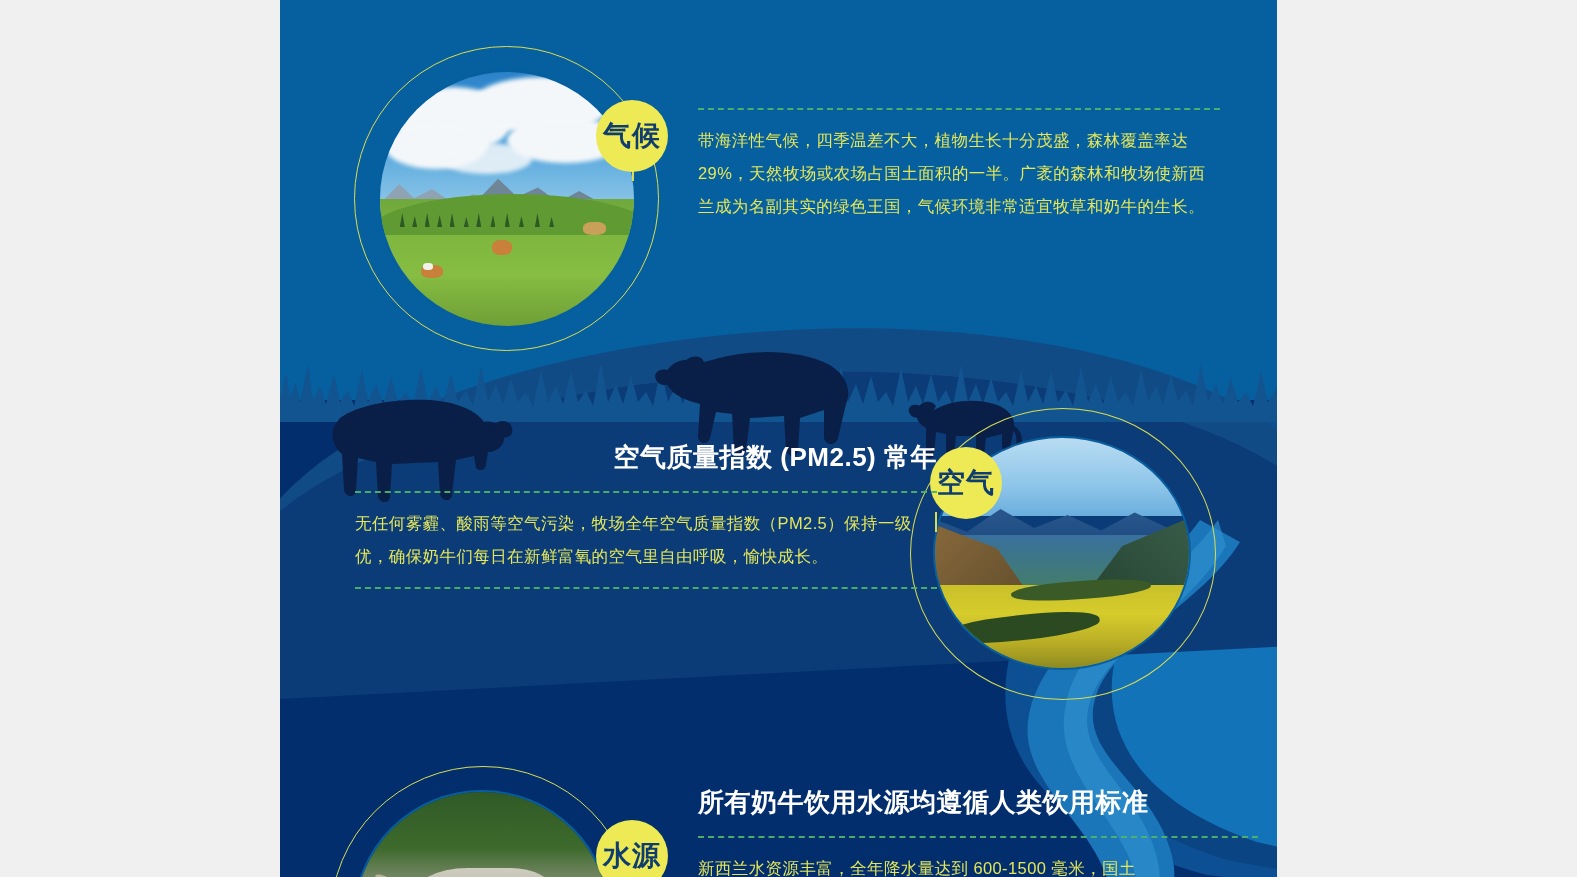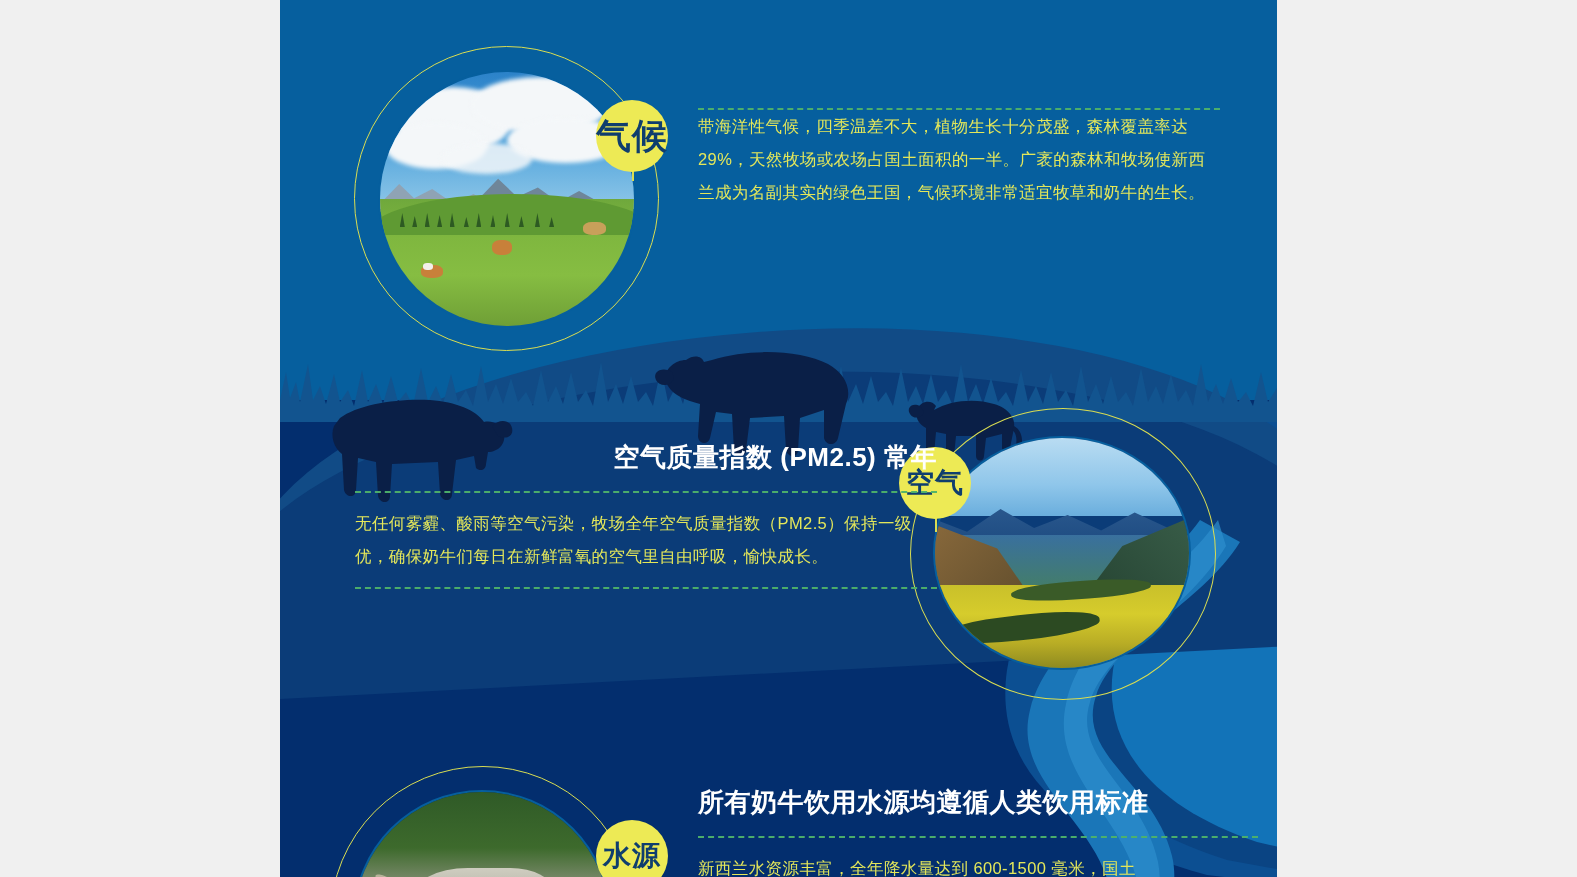--- a/index.html
+++ b/index.html
@@ -110,22 +110,22 @@
         background:#b8b39a;border-radius:50%;transform:rotate(32deg);}
 
   
   .badge{
     position:absolute;border-radius:50%;
     background:#edea55;
     display:flex;align-items:center;justify-content:center;
     color:#0f3e6e;font-weight:700;letter-spacing:1px;
     font-family:"Liberation Sans","DejaVu Sans",sans-serif;
   }
-  .b1{left:316px;top:100px;width:72px;height:72px;font-size:35px;}
-  .b2{left:619px;top:447px;width:72px;height:72px;font-size:28px;}
+  .b1{left:316px;top:100px;width:72px;height:72px;font-size:28px;}
+  .b2{left:650px;top:447px;width:72px;height:72px;font-size:28px;}
   .b3{left:316px;top:820px;width:72px;height:72px;font-size:28px;}
   .stem{position:absolute;width:2px;background:#d9dd52;}
 
   
   .block{position:absolute;}
   .headline{
     color:#ffffff;font-weight:700;font-size:26px;line-height:1.34;
     letter-spacing:.5px;
   }
   .headline.right{text-align:right;}
@@ -240,21 +240,21 @@
       <div class="rock3"></div>
       <div class="rockface"></div>
       <div class="path3"></div>
 
     </div>
 
     <div class="badge b3">水源</div>
 
     <div class="block t1">
       <div class="dash"></div>
-      <div class="body" style="margin-top:0">带海洋性气候，四季温差不大，植物生长十分茂盛，森林覆盖率达 29%，天然牧场或农场占国土面积的一半。广袤的森林和牧场使新西兰成为名副其实的绿色王国，气候环境非常适宜牧草和奶牛的生长。</div>
+      <div class="body" style="margin-top:14px">带海洋性气候，四季温差不大，植物生长十分茂盛，森林覆盖率达 29%，天然牧场或农场占国土面积的一半。广袤的森林和牧场使新西兰成为名副其实的绿色王国，气候环境非常适宜牧草和奶牛的生长。</div>
     </div>
 
     <div class="block t2">
       <div class="headline right">空气质量指数 (PM2.5) 常年</div>
       <div class="dash"></div>
       <div class="body" style="margin-top:14px">无任何雾霾、酸雨等空气污染，牧场全年空气质量指数（PM2.5）保持一级优，确保奶牛们每日在新鲜富氧的空气里自由呼吸，愉快成长。</div>
       <div class="dash" style="margin-top:14px"></div>
     </div>
 
     <div class="block t3">

